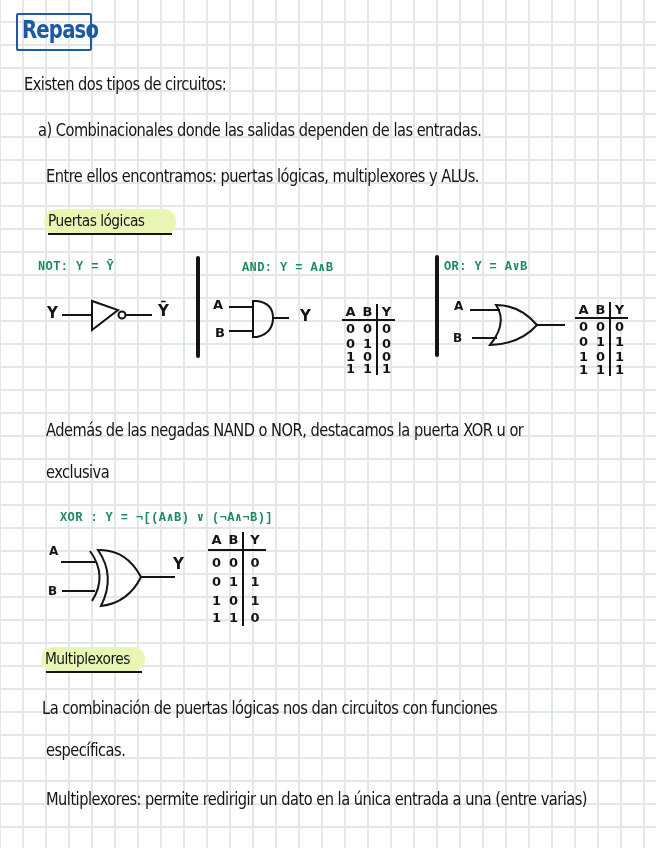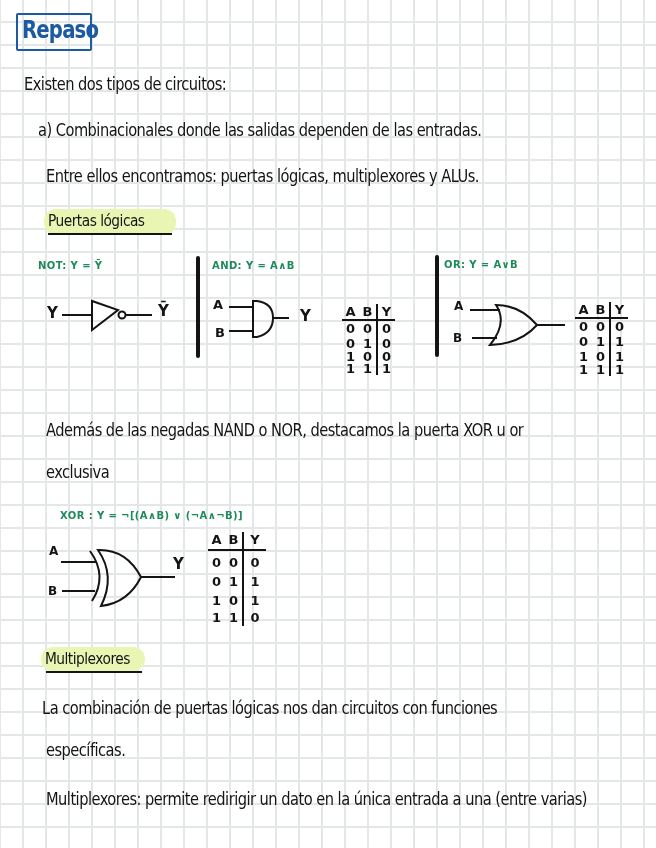--- a/index.html
+++ b/index.html
@@ -9,21 +9,21 @@
     background-image:
       linear-gradient(to right, #e4e7e7 0, #e4e7e7 2px, transparent 2px),
       linear-gradient(to bottom, #e4e7e7 0, #e4e7e7 2px, transparent 2px);
     background-size:23px 23px;
     background-position:22px 21px;
     font-family:"DejaVu Sans", sans-serif;
     color:#111;
   }
   .abs{position:absolute;white-space:nowrap;}
   .hand{font-family:"DejaVu Sans", sans-serif;font-size:17px;letter-spacing:-0.6px;transform:scaleX(0.86);transform-origin:left center;color:#141414;}
-  .green{color:#1e8a5c;font-size:10px;font-weight:bold;letter-spacing:0.4px;}
+  .green{color:#1e8a5c;font-size:12px;font-weight:bold;letter-spacing:0.4px;font-family:Liberation Mono, monospace;}
   .title-box{left:16px;top:13px;width:76px;height:38px;border:2.5px solid #1c5aa3;border-radius:2px;box-sizing:border-box;}
   .title-text{left:22px;top:16px;font-size:24px;color:#1c5aa3;font-weight:bold;letter-spacing:-1px;transform:scaleX(0.82);transform-origin:left center;}
   .heading{font-size:16px;color:#141414;}
   .hl{position:absolute;background:#e9f6b3;border-radius:12px;}
   .uline{position:absolute;height:2px;background:#141414;}
   .vbar{position:absolute;width:4px;background:#141414;border-radius:2px;}
   .tt{position:absolute;font-size:13px;color:#141414;font-weight:bold;}
   .tt .row{display:flex;height:15px;line-height:15px;}
   .tt .c{width:17px;text-align:center;}
   .tt .sep{border-left:2px solid #141414;}
@@ -50,21 +50,21 @@
 <svg style="left:0;top:0;width:656px;height:848px;">
   <line x1="62" y1="315" x2="92" y2="315" stroke="#141414" stroke-width="2"></line>
   <polygon points="92,306 92,335 118,315" fill="none" stroke="#141414" stroke-width="2" transform="translate(0,-5)"></polygon>
   <circle cx="122" cy="315" r="3.5" fill="none" stroke="#141414" stroke-width="2"></circle>
   <line x1="126" y1="315" x2="152" y2="315" stroke="#141414" stroke-width="2"></line>
 </svg>
 <div class="lbl" style="left:158px;top:302px;font-size:15px;">Ȳ</div>
 
 <div class="vbar" style="left:196px;top:256px;height:102px;"></div>
 
-<div class="abs green" style="left:212px;top:260px;">AND:   Y = A∧B</div>
+<div class="abs green" style="left:242px;top:260px;">AND:   Y = A∧B</div>
 <div class="lbl" style="left:213px;top:297px;">A</div>
 <div class="lbl" style="left:215px;top:325px;">B</div>
 <svg style="left:0;top:0;width:656px;height:848px;">
   <line x1="229" y1="307" x2="253" y2="307" stroke="#141414" stroke-width="2"></line>
   <line x1="229" y1="331" x2="253" y2="331" stroke="#141414" stroke-width="2"></line>
   <path d="M253,301 L257,301 Q273,303 273,318 Q273,333 257,337 L253,337 Z" fill="none" stroke="#141414" stroke-width="2"></path>
   <line x1="273" y1="318" x2="289" y2="318" stroke="#141414" stroke-width="2"></line>
 </svg>
 <div class="lbl" style="left:300px;top:307px;font-size:15px;">Y</div>
 

